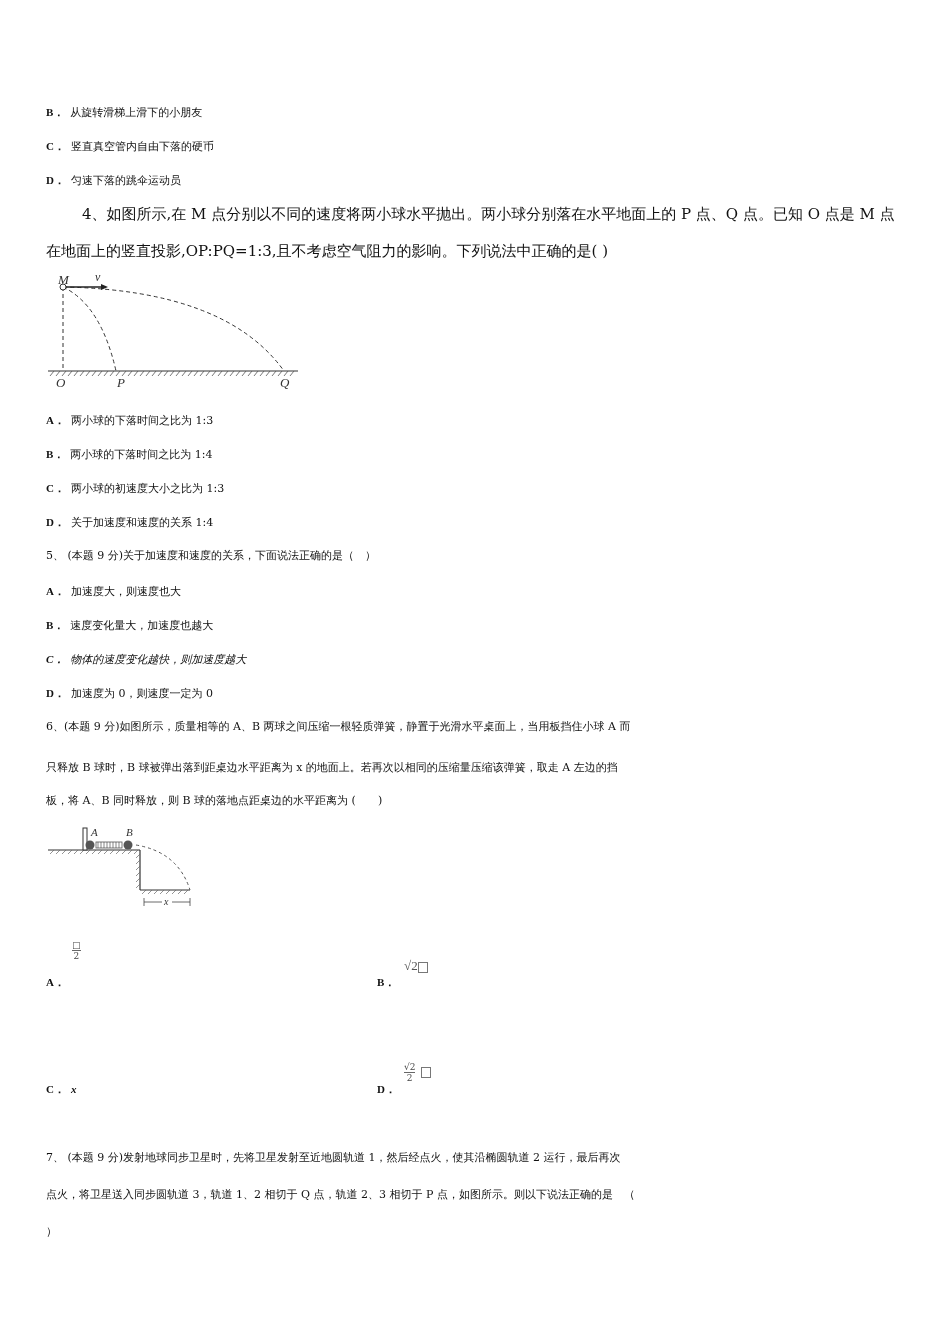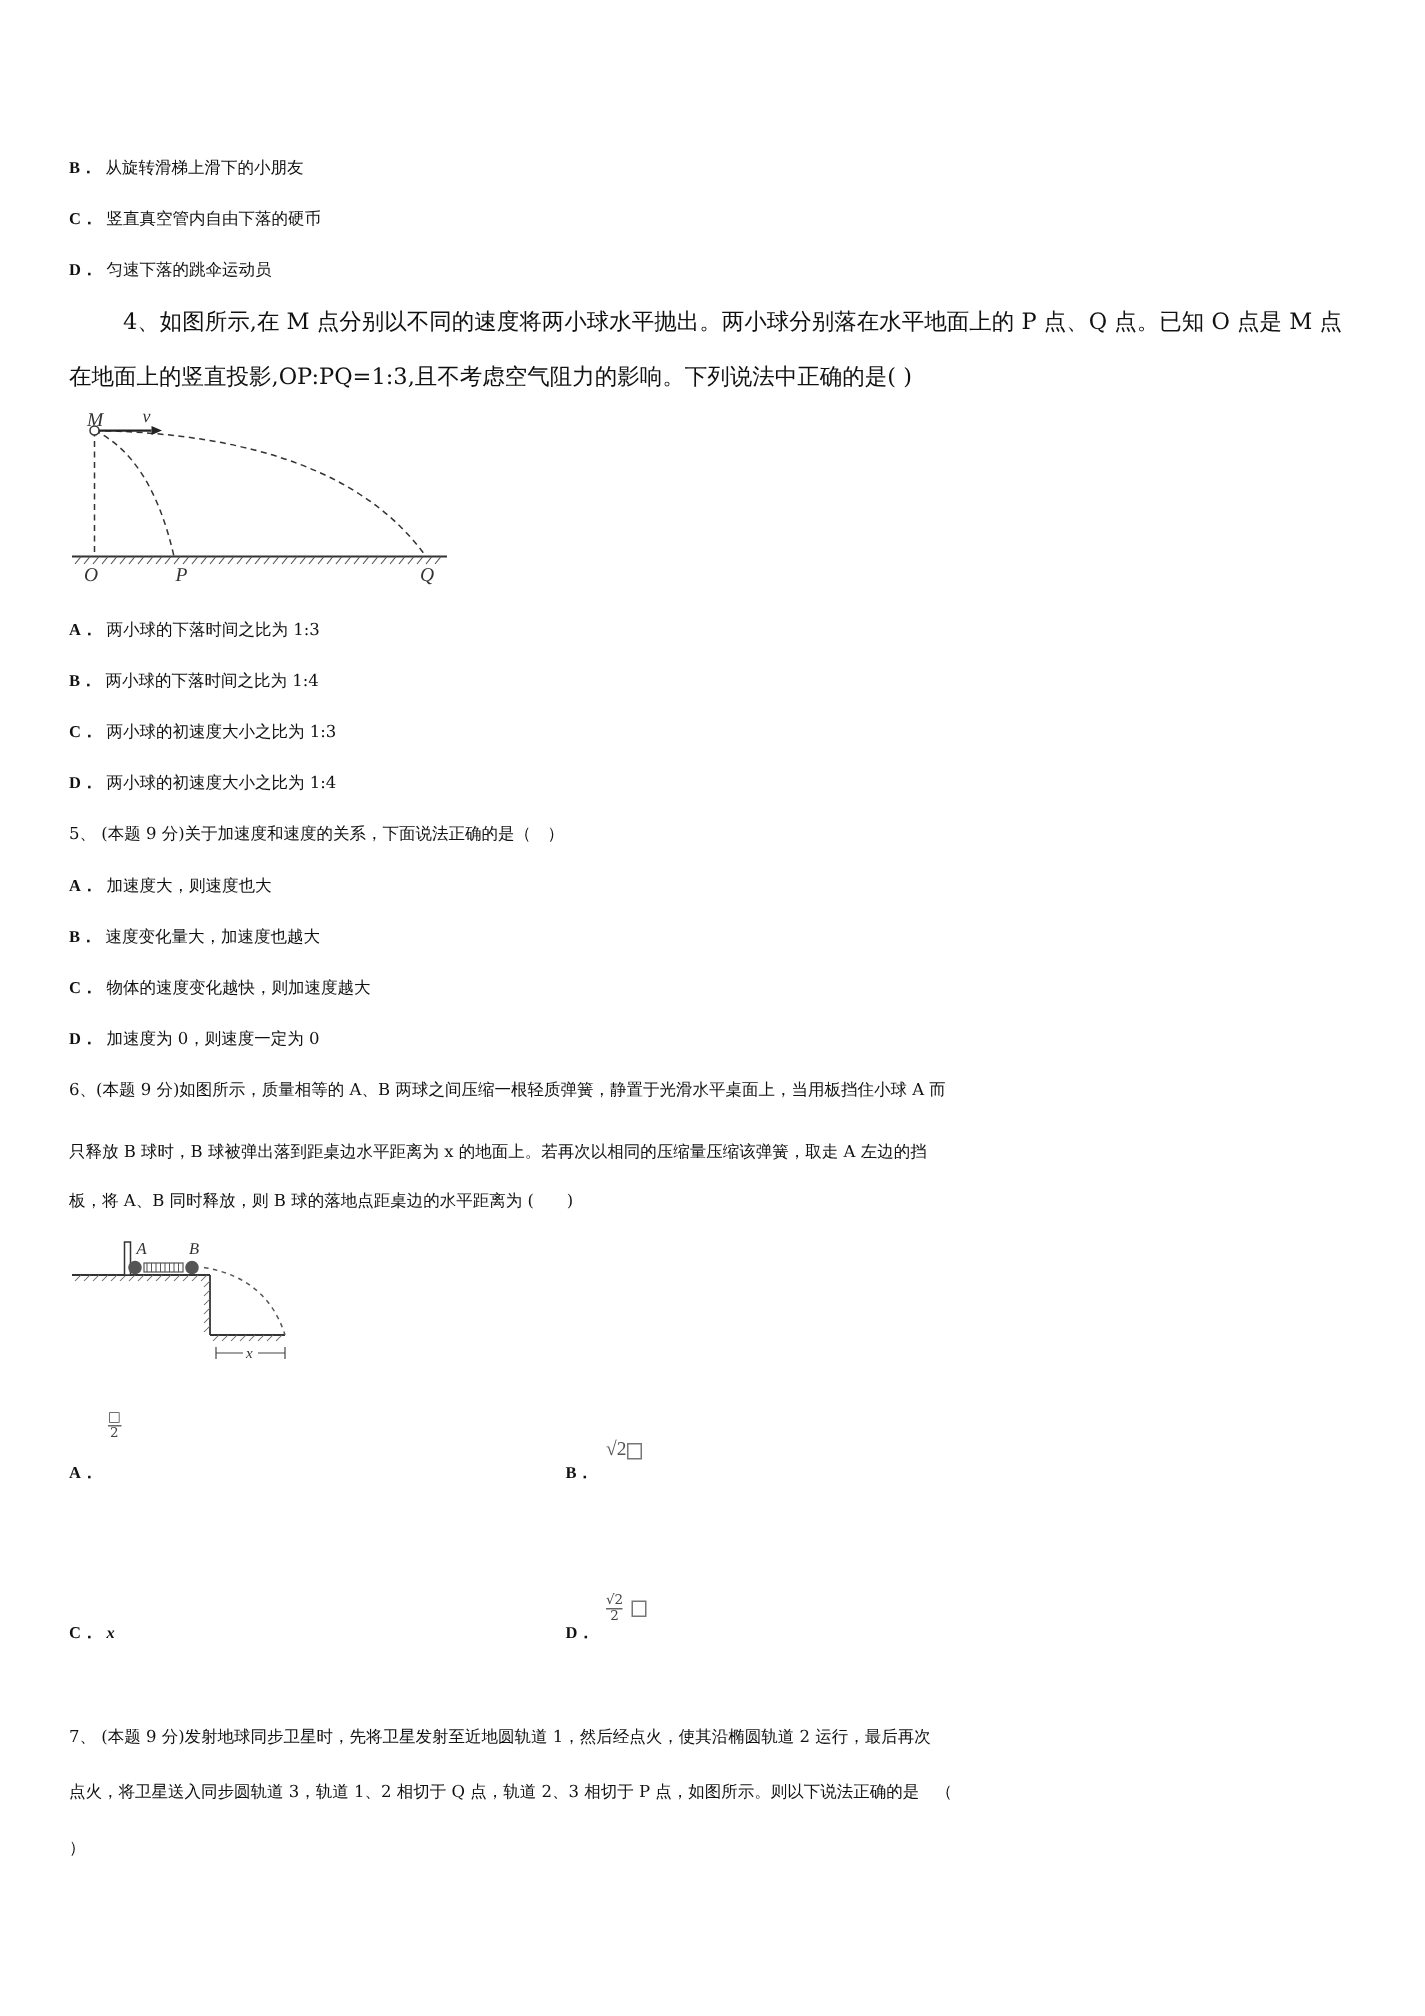--- a/index.html
+++ b/index.html
@@ -96,31 +96,31 @@
 <div class="line" style="top:410px;">
   <span class="opt-label">A．</span><span>两小球的下落时间之比为 1:3</span>
 </div>
 <div class="line" style="top:444px;">
   <span class="opt-label">B．</span><span>两小球的下落时间之比为 1:4</span>
 </div>
 <div class="line" style="top:478px;">
   <span class="opt-label">C．</span><span>两小球的初速度大小之比为 1:3</span>
 </div>
 <div class="line" style="top:512px;">
-  <span class="opt-label">D．</span><span>两小球的初速度大小之比为 1:4</span>
+  <span class="opt-label">D．</span><span>关于加速度和速度的关系 1:4</span>
 </div>
 
 <div class="line" style="top:546px;">5、 (本题 9 分)关于加速度和速度的关系，下面说法正确的是（　）</div>
 <div class="line" style="top:581px;">
   <span class="opt-label">A．</span><span>加速度大，则速度也大</span>
 </div>
 <div class="line" style="top:615px;">
   <span class="opt-label">B．</span><span>速度变化量大，加速度也越大</span>
 </div>
-<div class="line" style="top:649px;">
+<div class="line" style="top:649px;font-style:italic;">
   <span class="opt-label">C．</span><span>物体的速度变化越快，则加速度越大</span>
 </div>
 <div class="line" style="top:683px;">
   <span class="opt-label">D．</span><span>加速度为 0，则速度一定为 0</span>
 </div>
 
 <div class="line" style="top:717px;">6、(本题 9 分)如图所示，质量相等的 A、B 两球之间压缩一根轻质弹簧，静置于光滑水平桌面上，当用板挡住小球 A 而</div>
 <div class="line" style="top:758px;">只释放 B 球时，B 球被弹出落到距桌边水平距离为 x 的地面上。若再次以相同的压缩量压缩该弹簧，取走 A 左边的挡</div>
 <div class="line" style="top:791px;">板，将 A、B 同时释放，则 B 球的落地点距桌边的水平距离为 (　　)</div>
 

